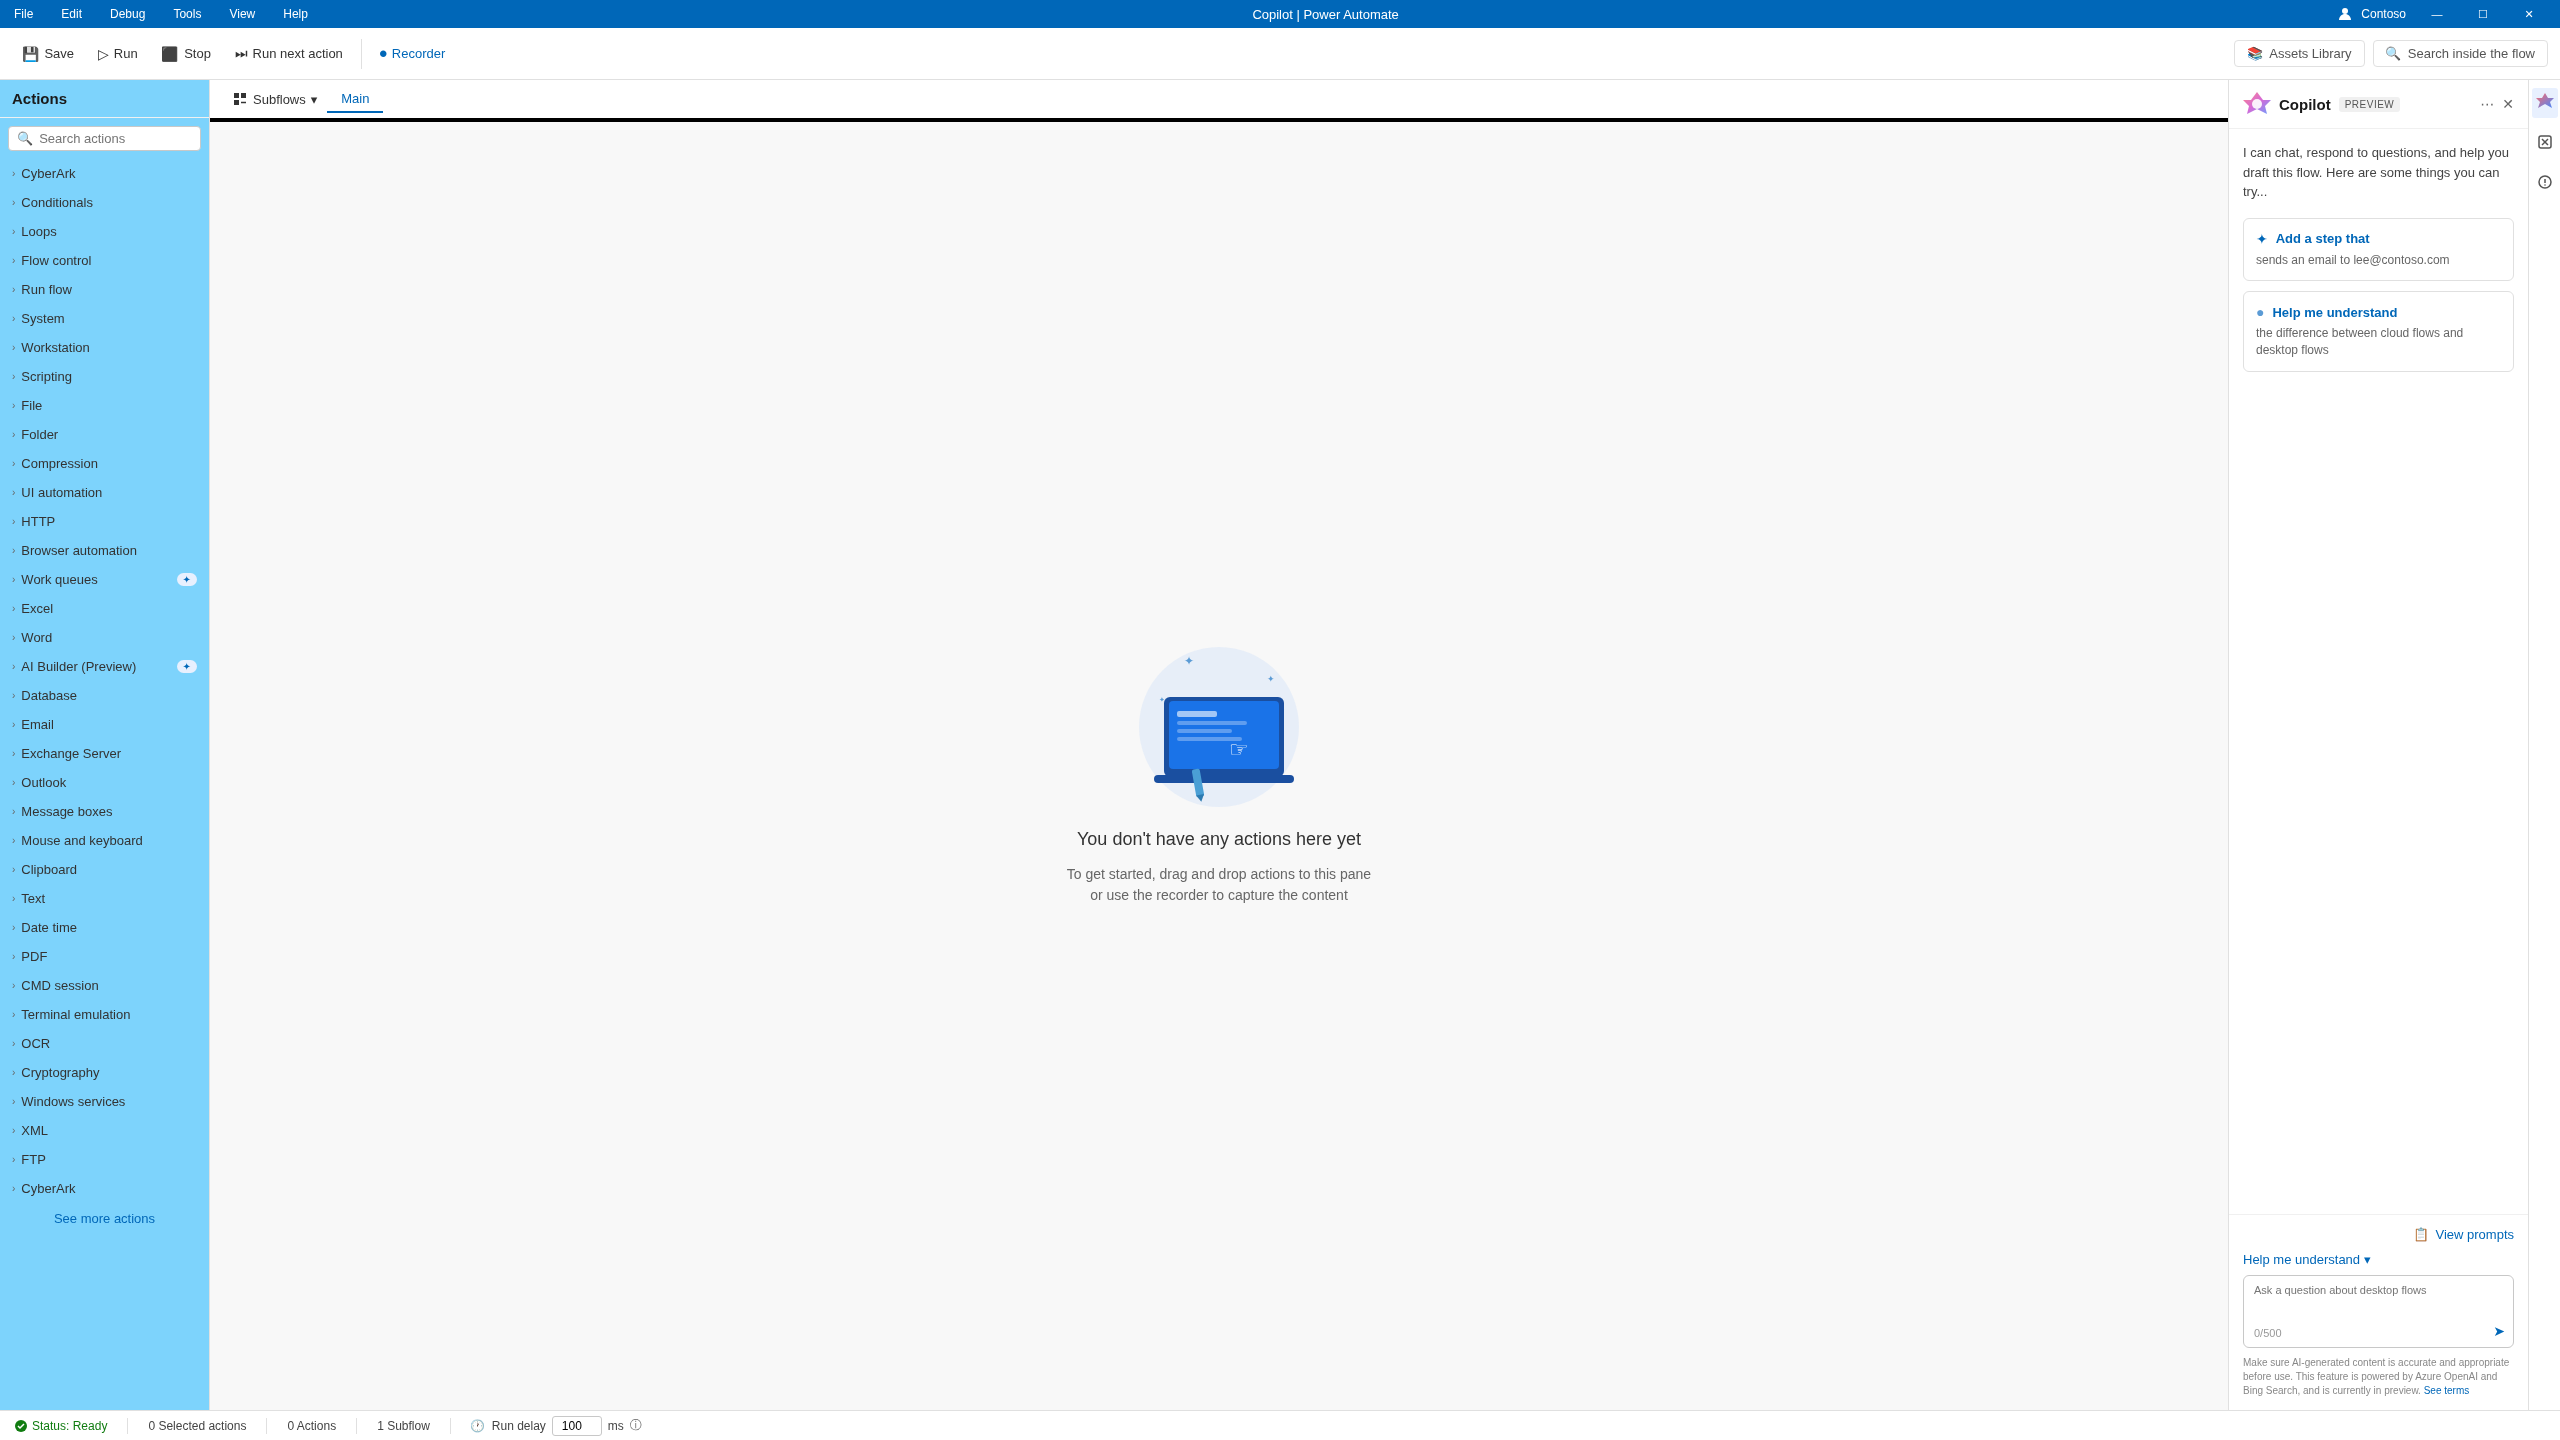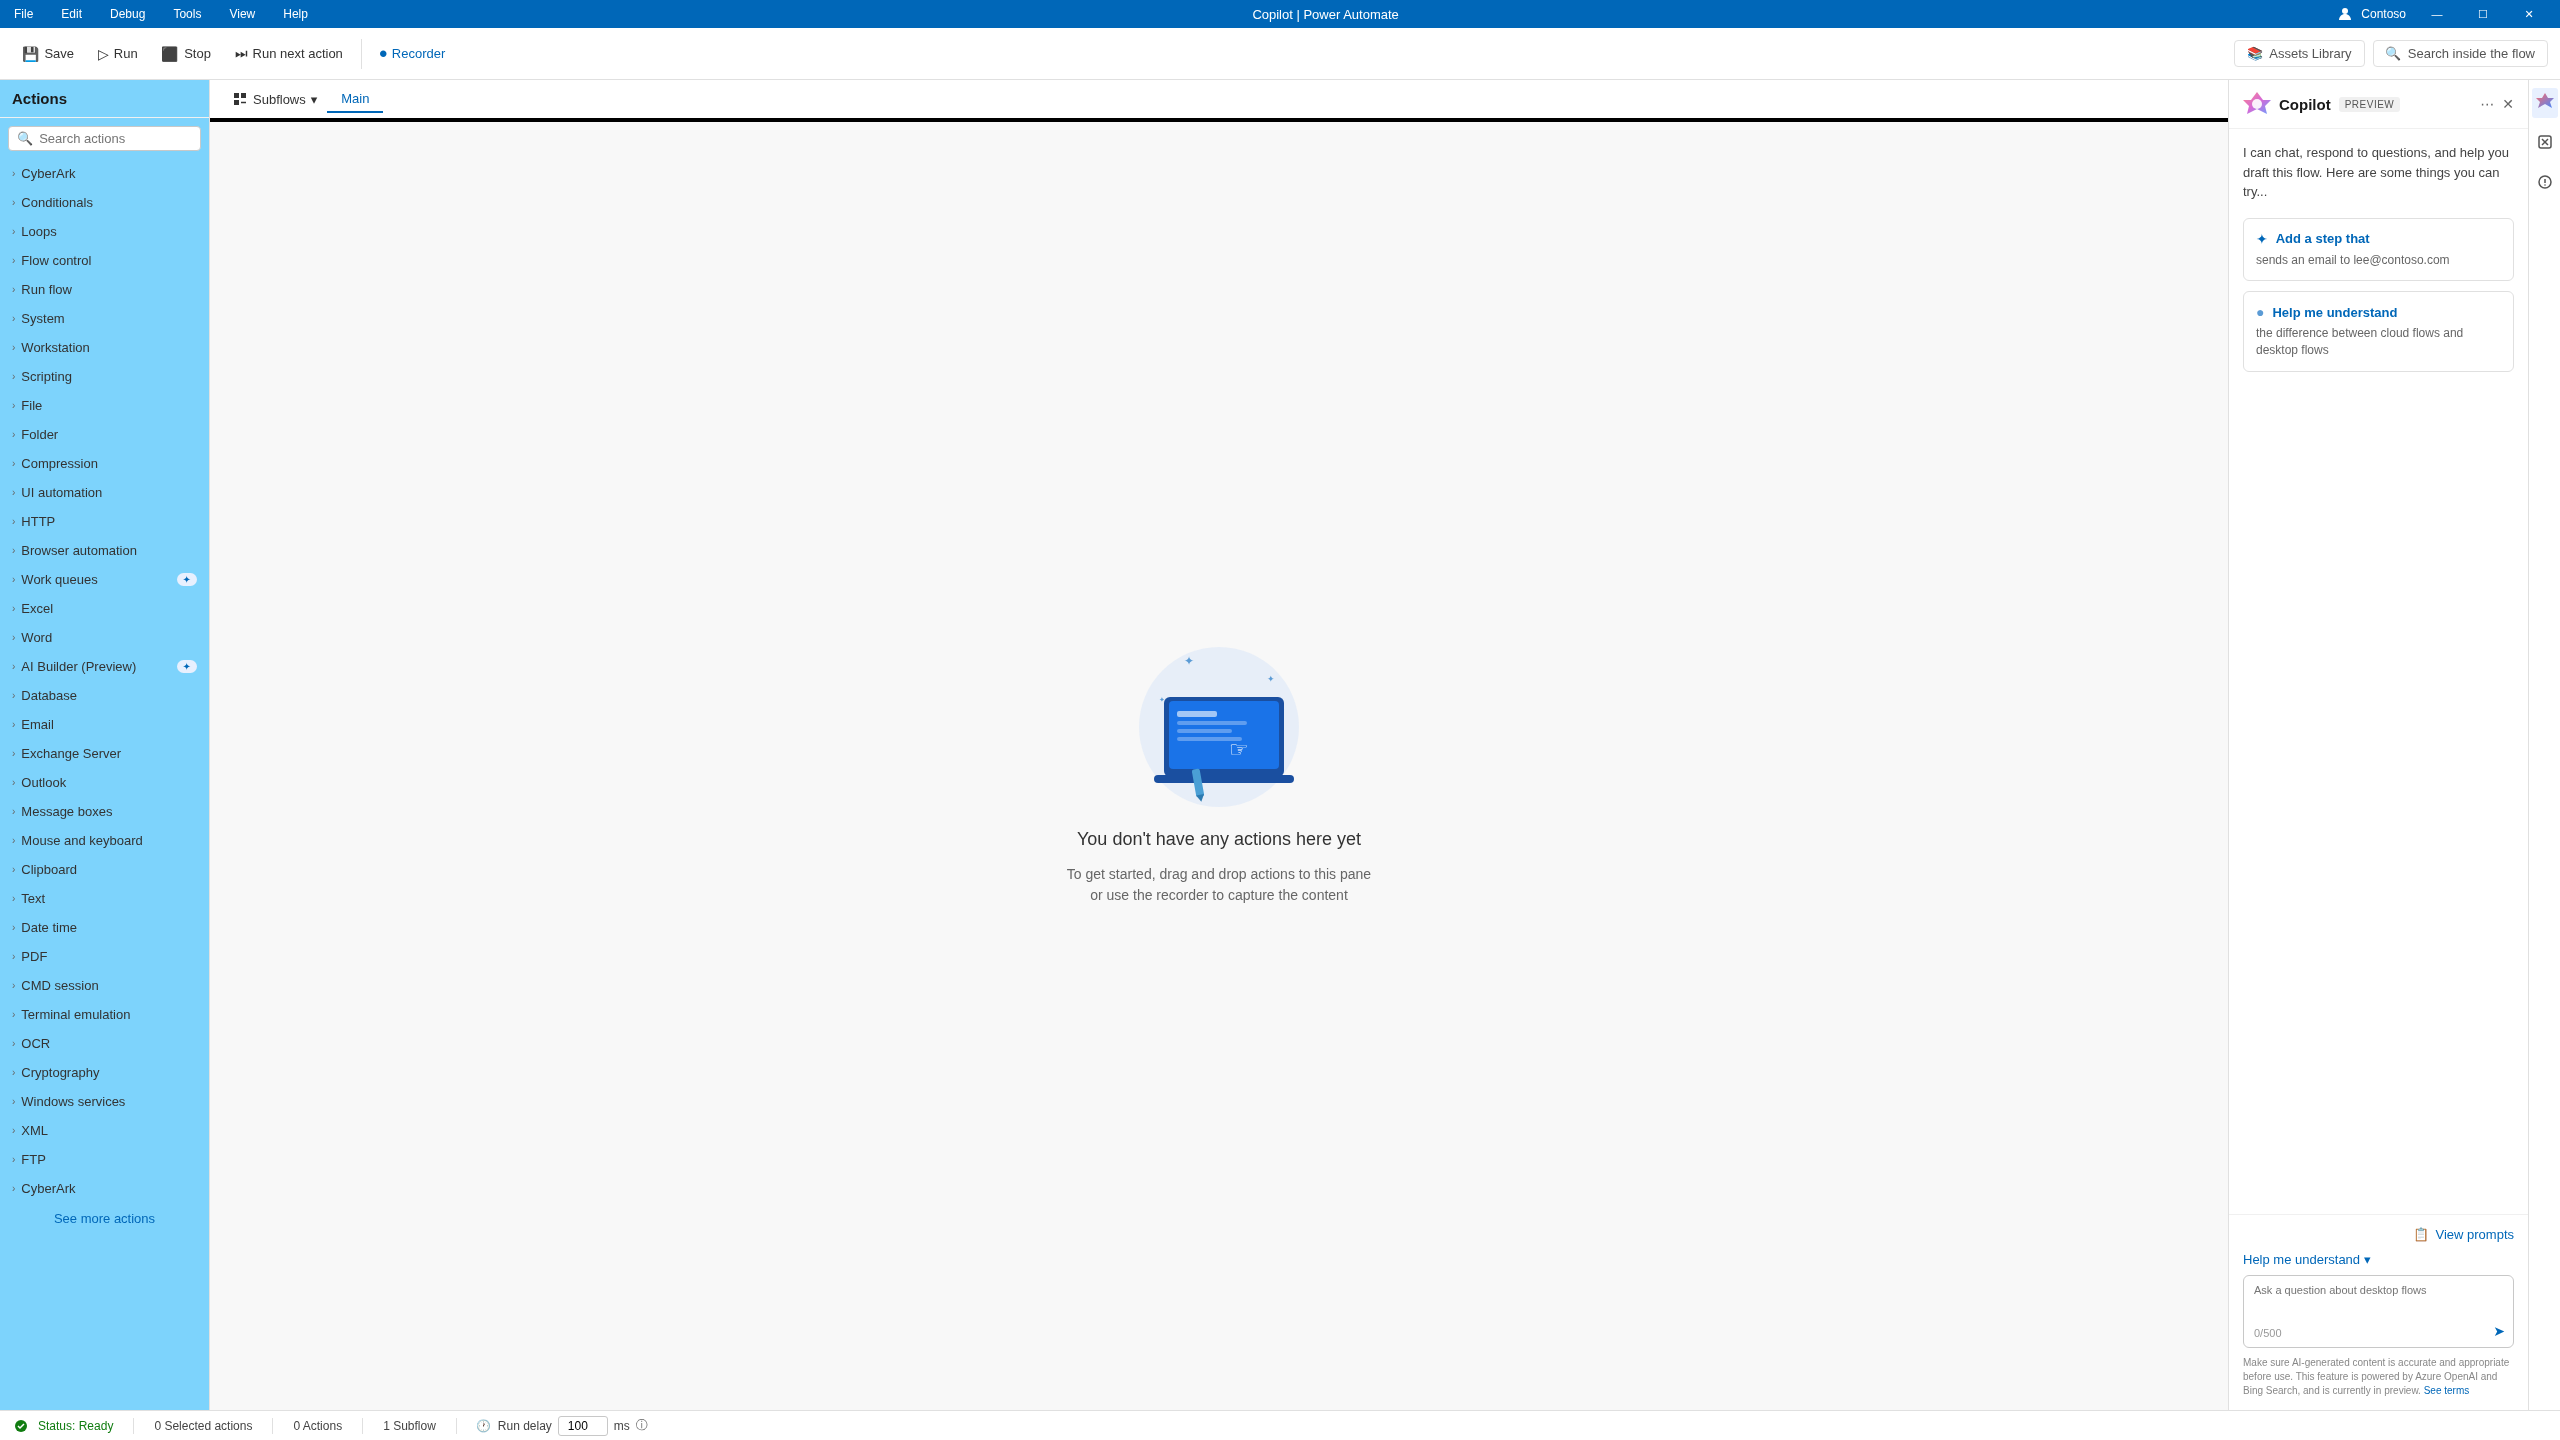--- a/index.html
+++ b/index.html
@@ -161,21 +161,21 @@
       display: flex; flex-direction: column; align-items: center; padding-top: 8px; gap: 12px;
     }
     .right-icon { cursor: pointer; color: #555; font-size: 16px; padding: 4px; border-radius: 3px; }
     .right-icon.active { color: #0067b8; background: #e8f0fe; }
 
     
     #status-bar {
       display: flex; align-items: center; background: white; border-top: 1px solid #e0e0e0;
       height: 30px; padding: 0 14px; gap: 20px; font-size: 12px; color: #444;
     }
-    .status-ready { display: flex; align-items: center; gap: 10px; color: #107c10; }
+    .status-ready { display: flex; align-items: center; gap: 4px; color: #107c10; }
     .status-sep { width: 1px; height: 16px; background: #e0e0e0; }
     .run-delay-area { display: flex; align-items: center; gap: 6px; }
     .run-delay-input {
       border: 1px solid #c8c8c8; border-radius: 3px; width: 50px; height: 20px;
       text-align: right; padding: 0 4px; font-size: 12px;
     }
     .info-icon { color: #666; cursor: pointer; }
   </style>
 </head>
 <body>

